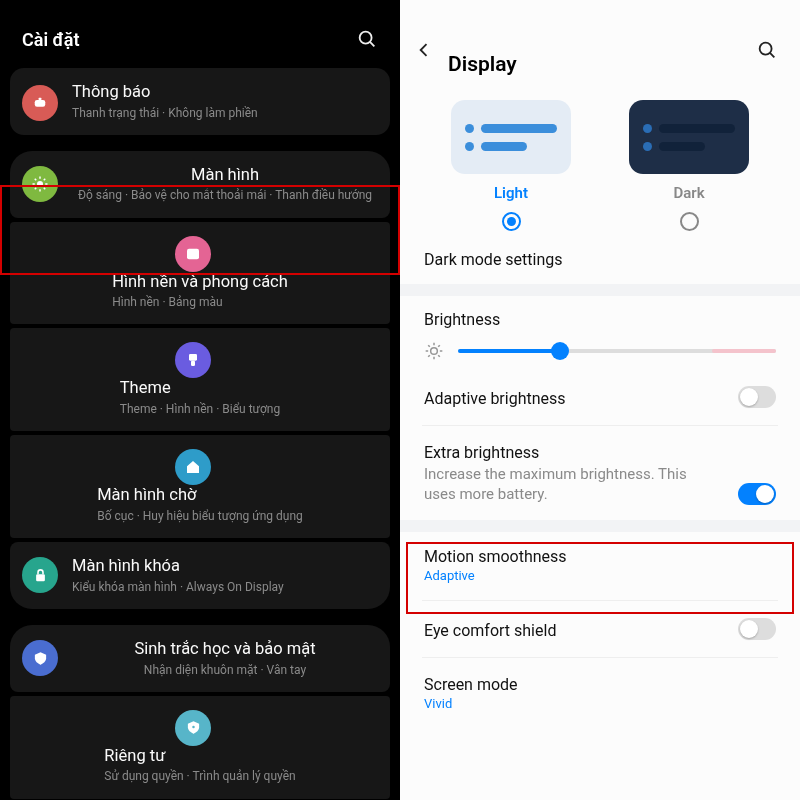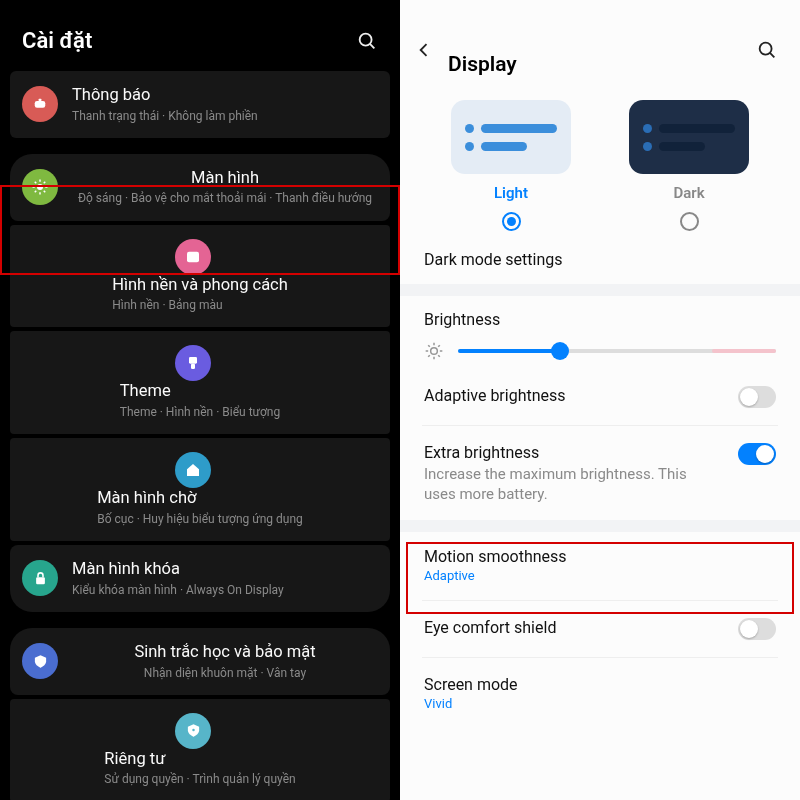--- a/index.html
+++ b/index.html
@@ -13,35 +13,35 @@
   }
   .panel { height: 800px; overflow: hidden; position: relative; }
   .left { width: 400px; background: #000; color: #fff; }
   .right { width: 400px; background: #fcfcfc; color: #000; }
 
   
   .l-header {
     display: flex; align-items: center; justify-content: space-between;
     padding: 28px 22px 18px 22px;
   }
-  .l-title { font-size: 22px; font-weight: 600; }
+  .l-title { font-size: 18px; font-weight: 600; }
   .search-svg { width: 22px; height: 22px; }
   .l-list { padding: 0 10px; }
   .l-item {
     display: flex; align-items: center;
     padding: 14px 12px;
     border-radius: 22px;
     margin-bottom: 4px;
     background: #171717;
     position: relative;
   }
   .l-item.top-cap { border-radius: 22px 22px 8px 8px; text-align: center; }
   .l-item.mid { border-radius: 4px; flex-direction: column; }
   .l-item.bot-cap { border-radius: 8px 8px 22px 22px; }
-  .l-item.solo { border-radius: 6px; }
+  .l-item.solo { border-radius: 14px; align-items: flex-end; }
   .l-gap { height: 12px; }
   .l-icon {
     width: 36px; height: 36px; border-radius: 50%;
     flex-shrink: 0; margin-right: 14px;
     display: flex; align-items: center; justify-content: center;
   }
   .l-text { flex: 1; min-width: 0; }
   .l-label { font-size: 16.5px; color: #fafafa; line-height: 1.25; }
   .l-sub { font-size: 12px; color: #8a8a8a; margin-top: 2px; line-height: 1.35; }
   .hl {
@@ -84,21 +84,21 @@
     width: 19px; height: 19px; border-radius: 50%;
     border: 2px solid #888; position: relative;
   }
   .radio.sel { border-color: #0381fe; }
   .radio.sel::after {
     content: ""; position: absolute; inset: 3px;
     background: #0381fe; border-radius: 50%;
   }
   .r-row {
     padding: 15px 24px;
-    display: flex; align-items: flex-start; justify-content: space-between;
+    display: flex; align-items: flex-end; justify-content: space-between;
   }
   .r-row .r-label { font-size: 16px; color: #111; }
   .r-row .r-sub { font-size: 15px; color: #8a8a8a; margin-top: 2px; max-width: 270px; line-height: 1.35; }
   .r-row .r-val { font-size: 13px; color: #0381fe; margin-top: 2px; }
   .r-section-title { font-size: 16px; color: #111; padding: 14px 24px 8px 24px; }
   .slider-row {
     display: flex; align-items: center; padding: 4px 24px 10px 24px; gap: 14px;
   }
   .sun-svg { width: 20px; height: 20px; opacity: 0.55; }
   .slider {

